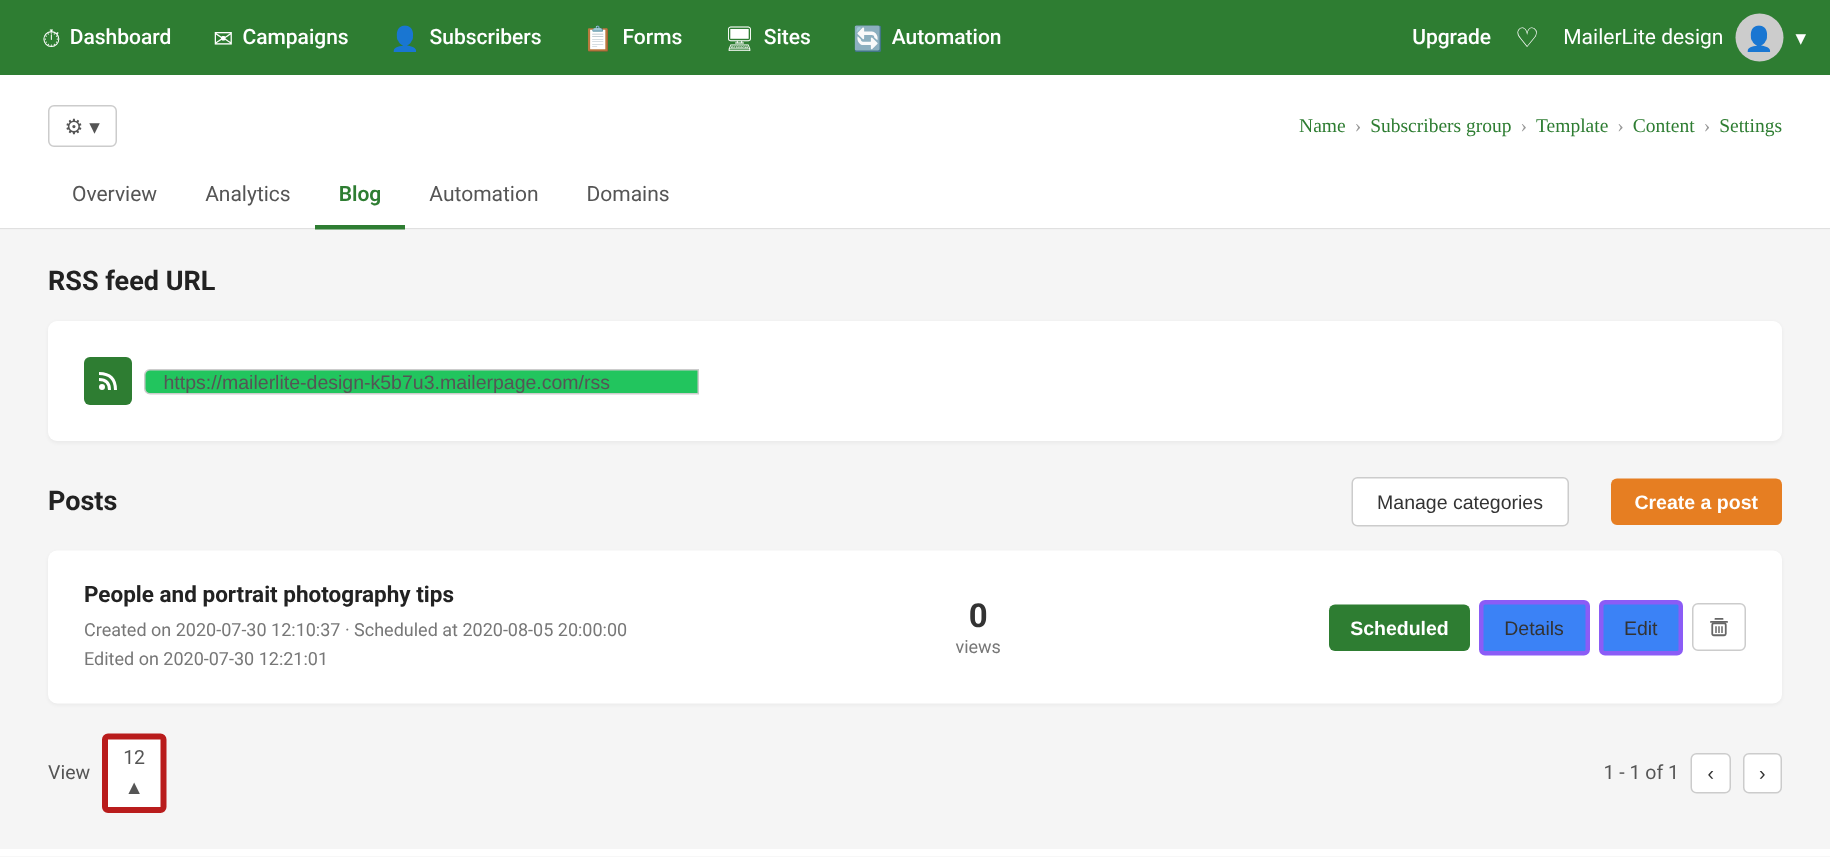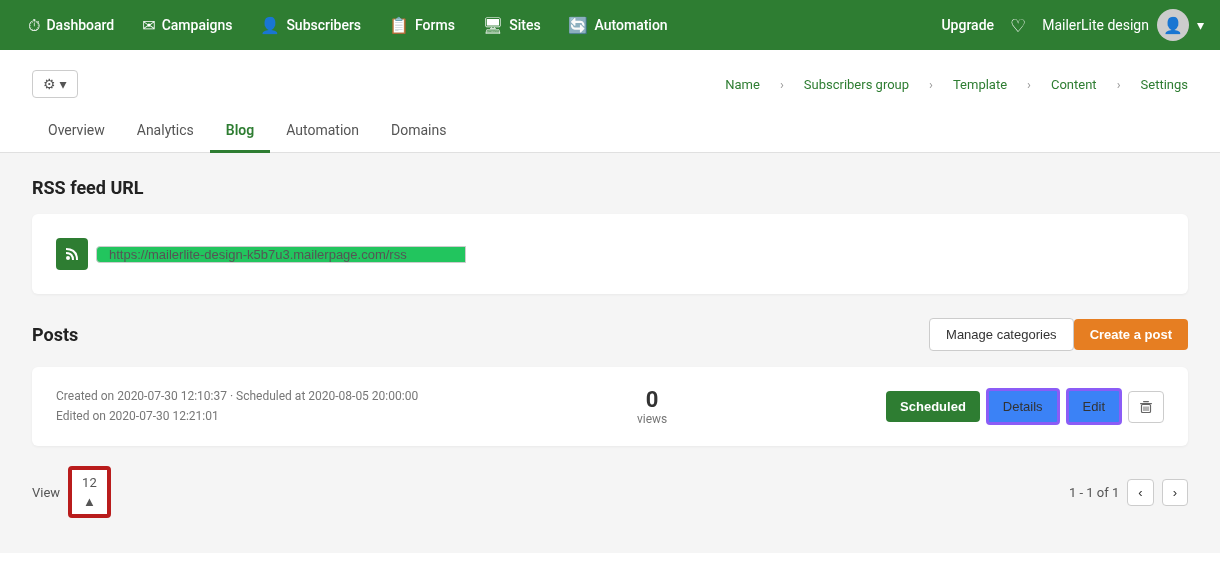--- a/index.html
+++ b/index.html
@@ -95,22 +95,23 @@
       padding: 5px 10px;
       cursor: pointer;
       background: white;
       font-size: 14px;
       color: #555;
     }
 
     .breadcrumb {
       display: flex;
       align-items: flex-start;
-      gap: 20px;
-      font-size: 13px;
+      gap: 6px;
+      font-size: 13px;
+      font-family: Liberation Serif, serif;
     }
     .breadcrumb-item {
       color: #2e7d32;
       cursor: pointer;
     }
     .breadcrumb-sep { color: #999; }
 
     
     .tabs {
       display: flex;
@@ -429,28 +430,29 @@
             <path d="M2 7 Q9 7 9 14" stroke="white" stroke-width="2" fill="none"></path>
             <path d="M2 3 Q13 3 13 14" stroke="white" stroke-width="2" fill="none"></path>
           </svg>
         </div>
         <input type="text" class="rss-url-input" readonly="" value="https://mailerlite-design-k5b7u3.mailerpage.com/rss" style="">
       </div>
     </div>
 
     <div class="posts-header">
       <h2 class="section-title" style="margin-bottom:0">Posts</h2>
-      <div style="display:flex;align-items:center;">
+      <div style="display:flex;align-items:center;gap:28px;">
         <button class="manage-categories-btn">Manage categories</button>
         <button class="create-post-btn">Create a post</button>
       </div>
     </div>
 
     <div class="post-card">
       <div class="post-info">
+        <div class="post-title">People and portrait photography tips</div>
         <div class="post-meta">Created on 2020-07-30 12:10:37 · Scheduled at 2020-08-05 20:00:00</div>
         <div class="post-meta">Edited on 2020-07-30 12:21:01</div>
       </div>
       <div class="post-views">
         <div class="views-count">0</div>
         <div class="views-label">views</div>
       </div>
       <div class="post-actions">
         <button class="scheduled-btn">Scheduled</button>
         <button class="details-btn">Details</button>

